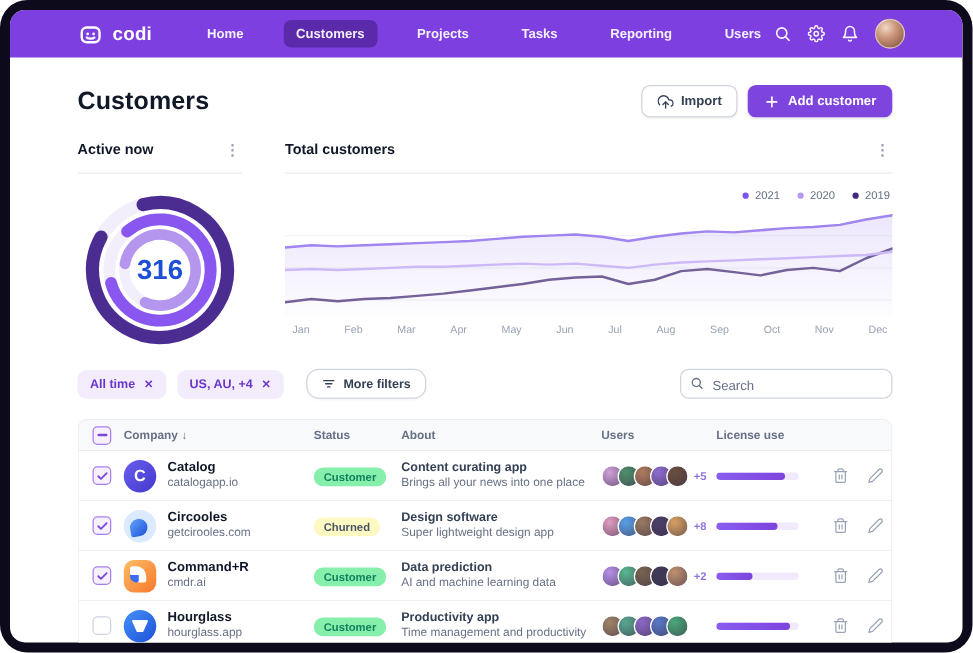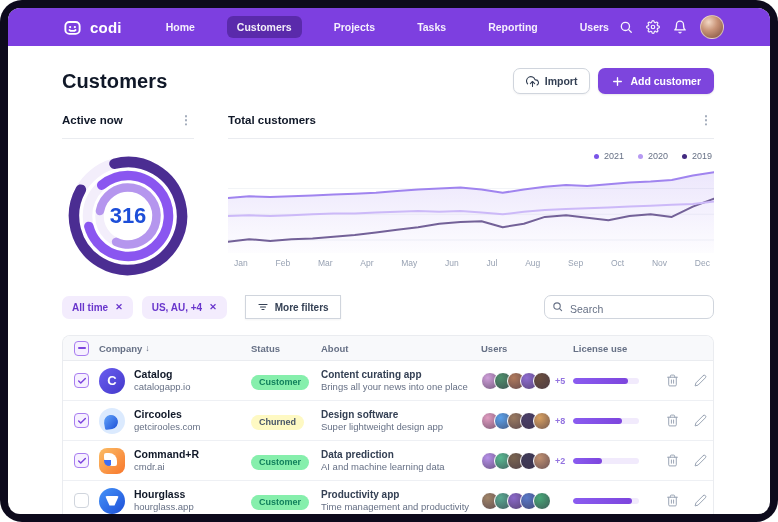--- a/index.html
+++ b/index.html
@@ -44,21 +44,21 @@
   .legend-item { display:flex; align-items:center; gap:5px; font-size:9px; color:#667085; }
   .legend-dot { width:5px; height:5px; border-radius:50%; }
   .chart-box { height:86px; }
   .months { display:flex; justify-content:space-between; padding:5px 4px 0 6px; }
   .months span { font-size:8.5px; color:#98a2b3; }
 
   
   .filter-row { display:flex; align-items:center; margin-top:18px; gap:9px; }
   .chip { display:inline-flex; align-items:center; gap:7px; height:23px; padding:0 10px; border-radius:7px; background:#f3ecfd; color:#6936cc; font-size:10px; font-weight:700; cursor:pointer; }
   .chip-x { font-size:9px; font-weight:700; cursor:pointer; }
-  .more-filters { display:inline-flex; align-items:center; gap:6px; height:24px; padding:0 11px; margin-left:9px; border-radius:0; border:1px solid #d0d5dd; background:#fff; color:#344054; font-size:10px; font-weight:700; cursor:pointer; box-shadow:0 1px 2px rgba(16,24,40,0.05); }
+  .more-filters { display:inline-flex; align-items:center; gap:6px; height:24px; padding:0 11px; margin-left:9px; border-radius:10px; border:1px solid #d0d5dd; background:#fff; color:#344054; font-size:10px; font-weight:700; cursor:pointer; box-shadow:0 1px 2px rgba(16,24,40,0.05); }
   .more-filters svg { width:12px; height:12px; }
   .search-box { margin-left:auto; position:relative; width:170px; }
   .search-box svg { position:absolute; left:8px; top:6px; width:11px; height:11px; color:#667085; }
   .search-box input { width:100%; height:24px; border:1px solid #d0d5dd; border-radius:7px; padding:4px 8px 0 25px; font-size:10.5px; color:#101828; outline:none; font-family:"Liberation Sans", sans-serif; }
   .search-box input::placeholder { color:#667085; }
 
   
   .table { margin-top:16px; border:1px solid #eaecf0; border-bottom:none; border-radius:8px 8px 0 0; overflow:hidden; }
   .trow { display:grid; grid-template-columns:30px 152px 70px 160px 92px 88px 28px 26px; align-items:center; padding:0 6px; }
   .thead { height:25px; background:#f8f9fb; border-bottom:1px solid #eaecf0; }

